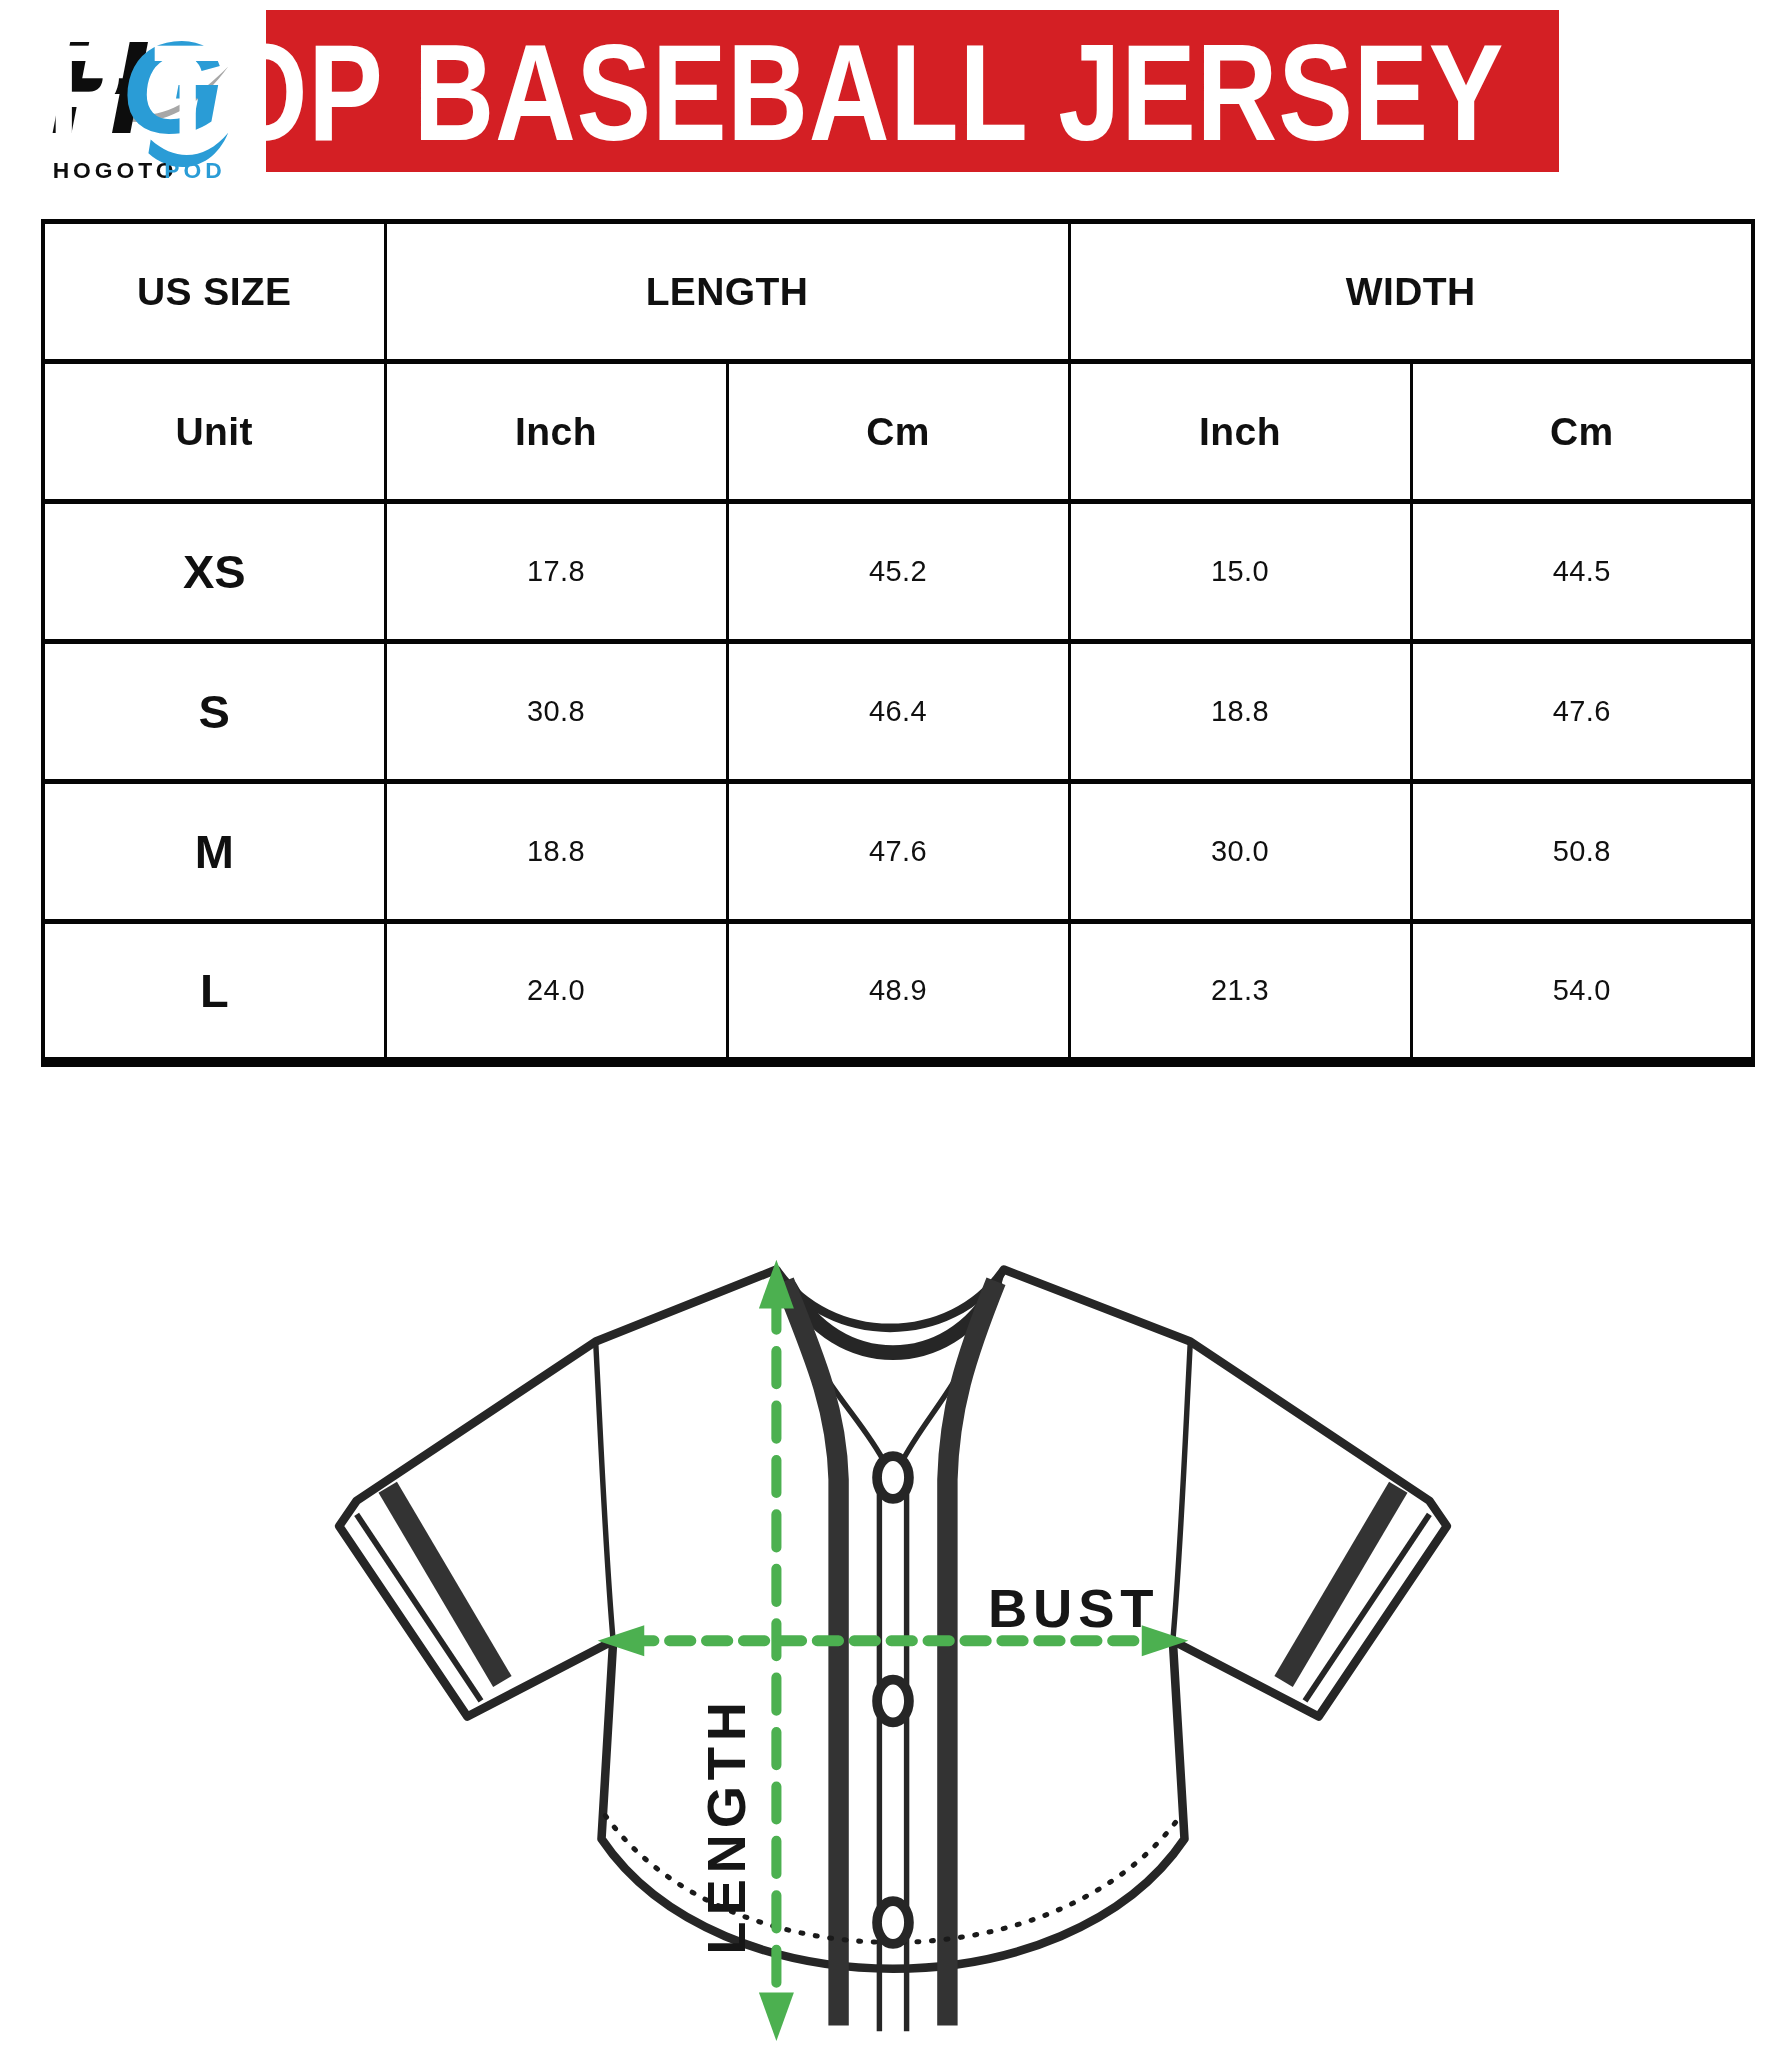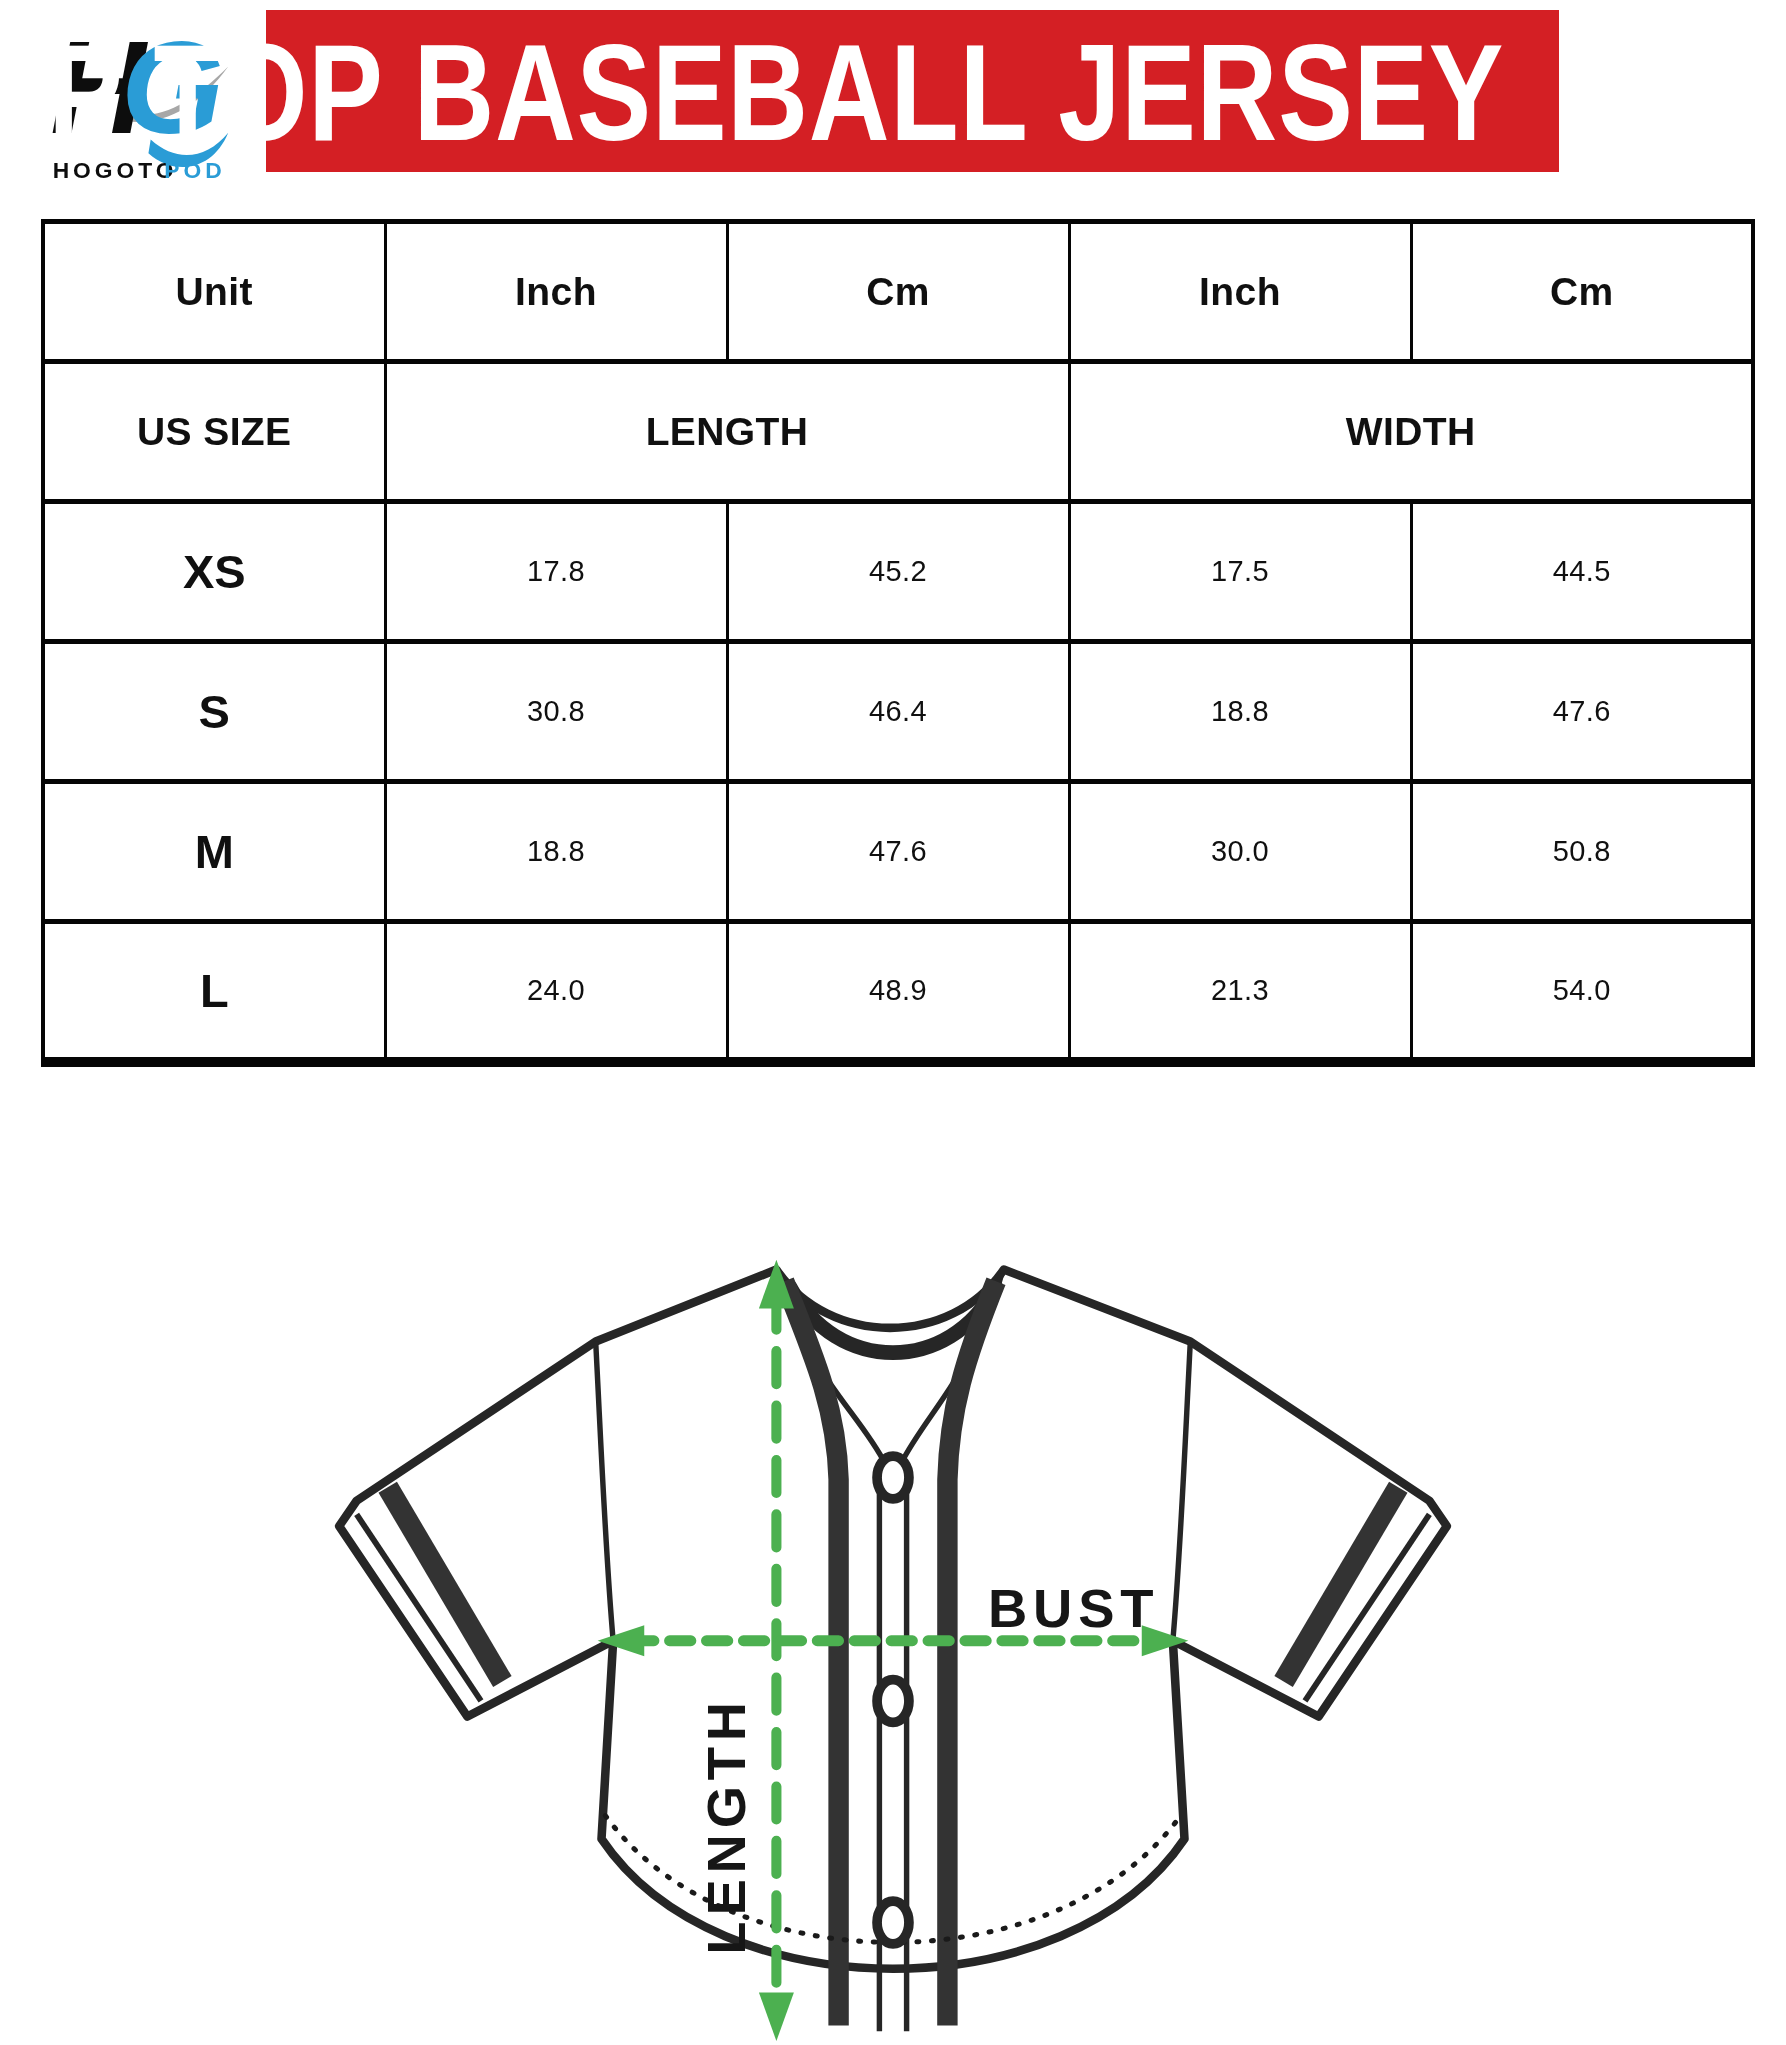--- a/index.html
+++ b/index.html
@@ -85,38 +85,38 @@
   <table class="size-table">
     <colgroup>
         <col>
         <col>
         <col>
         <col>
         <col>
       </colgroup>
     <thead>
       <tr>
+        <th class="cell-head">US SIZE</th>
+        <th class="cell-head" colspan="2">LENGTH</th>
+        <th class="cell-head" colspan="2">WIDTH</th>
+      </tr>
+      <tr>
         <th class="cell-head">Unit</th>
         <th class="cell-head">Inch</th>
         <th class="cell-head">Cm</th>
         <th class="cell-head">Inch</th>
         <th class="cell-head">Cm</th>
-      </tr>
-      <tr>
-        <th class="cell-head">US SIZE</th>
-        <th class="cell-head" colspan="2">LENGTH</th>
-        <th class="cell-head" colspan="2">WIDTH</th>
       </tr>
     </thead>
     <tbody>
         <tr>
     <td class="cell-size">XS</td>
     <td class="cell-num">17.8</td>
     <td class="cell-num">45.2</td>
-    <td class="cell-num">17.5</td>
+    <td class="cell-num">15.0</td>
     <td class="cell-num">44.5</td>
   </tr>
         <tr>
     <td class="cell-size">S</td>
     <td class="cell-num">30.8</td>
     <td class="cell-num">46.4</td>
     <td class="cell-num">18.8</td>
     <td class="cell-num">47.6</td>
   </tr>
         <tr>

